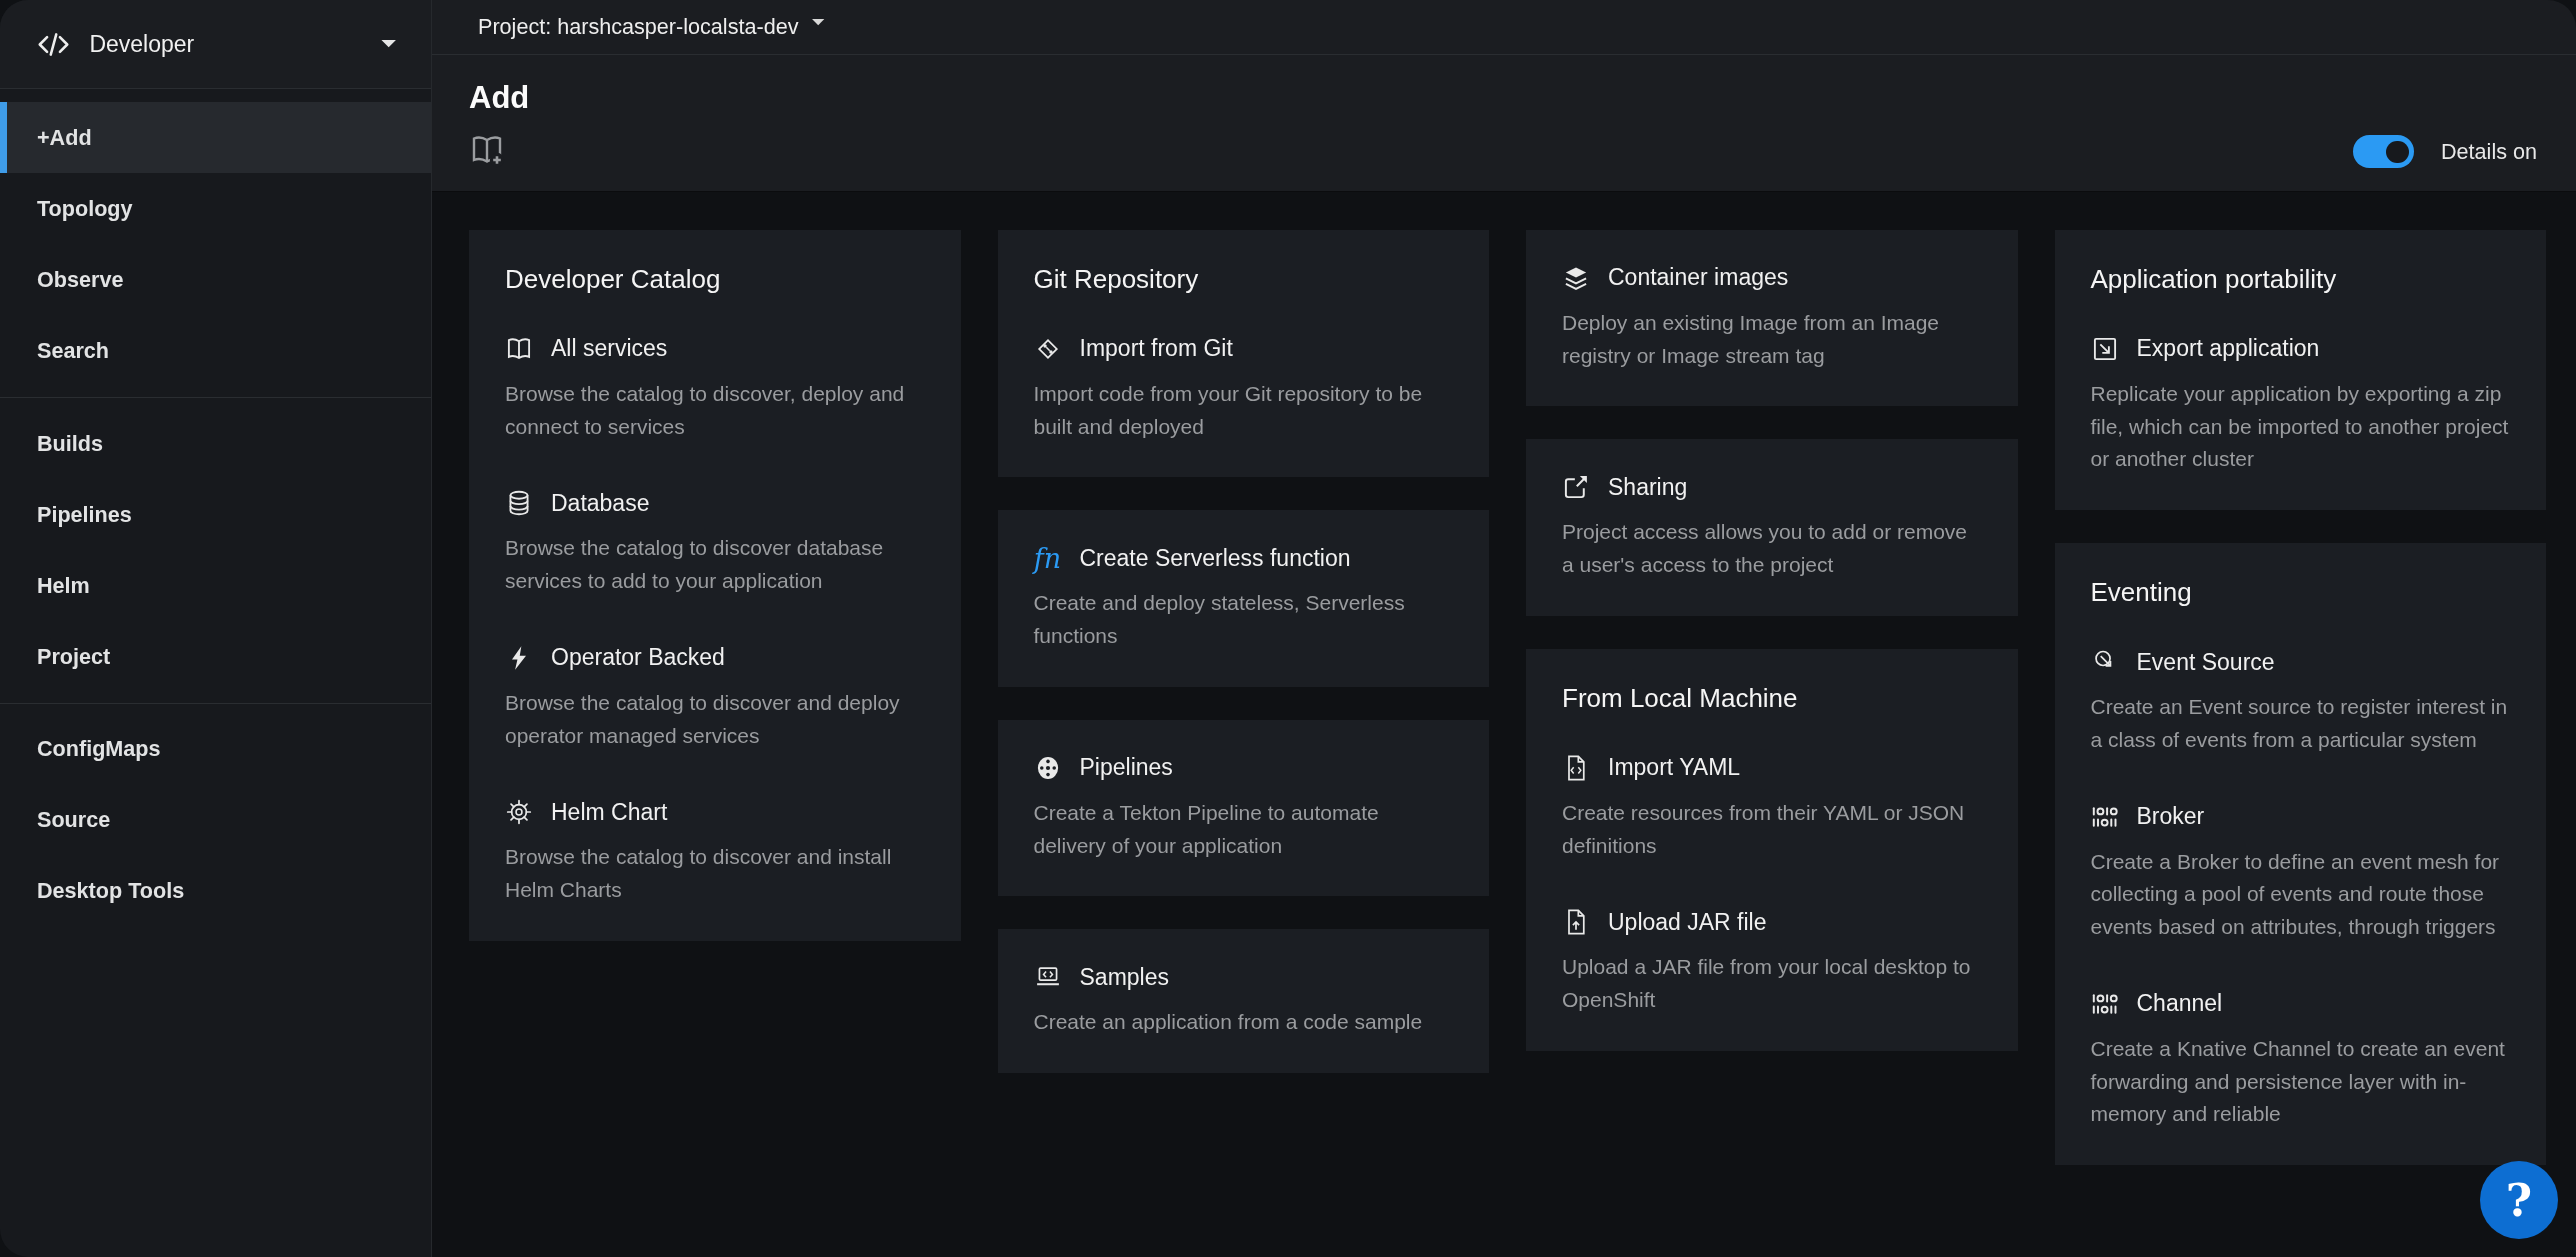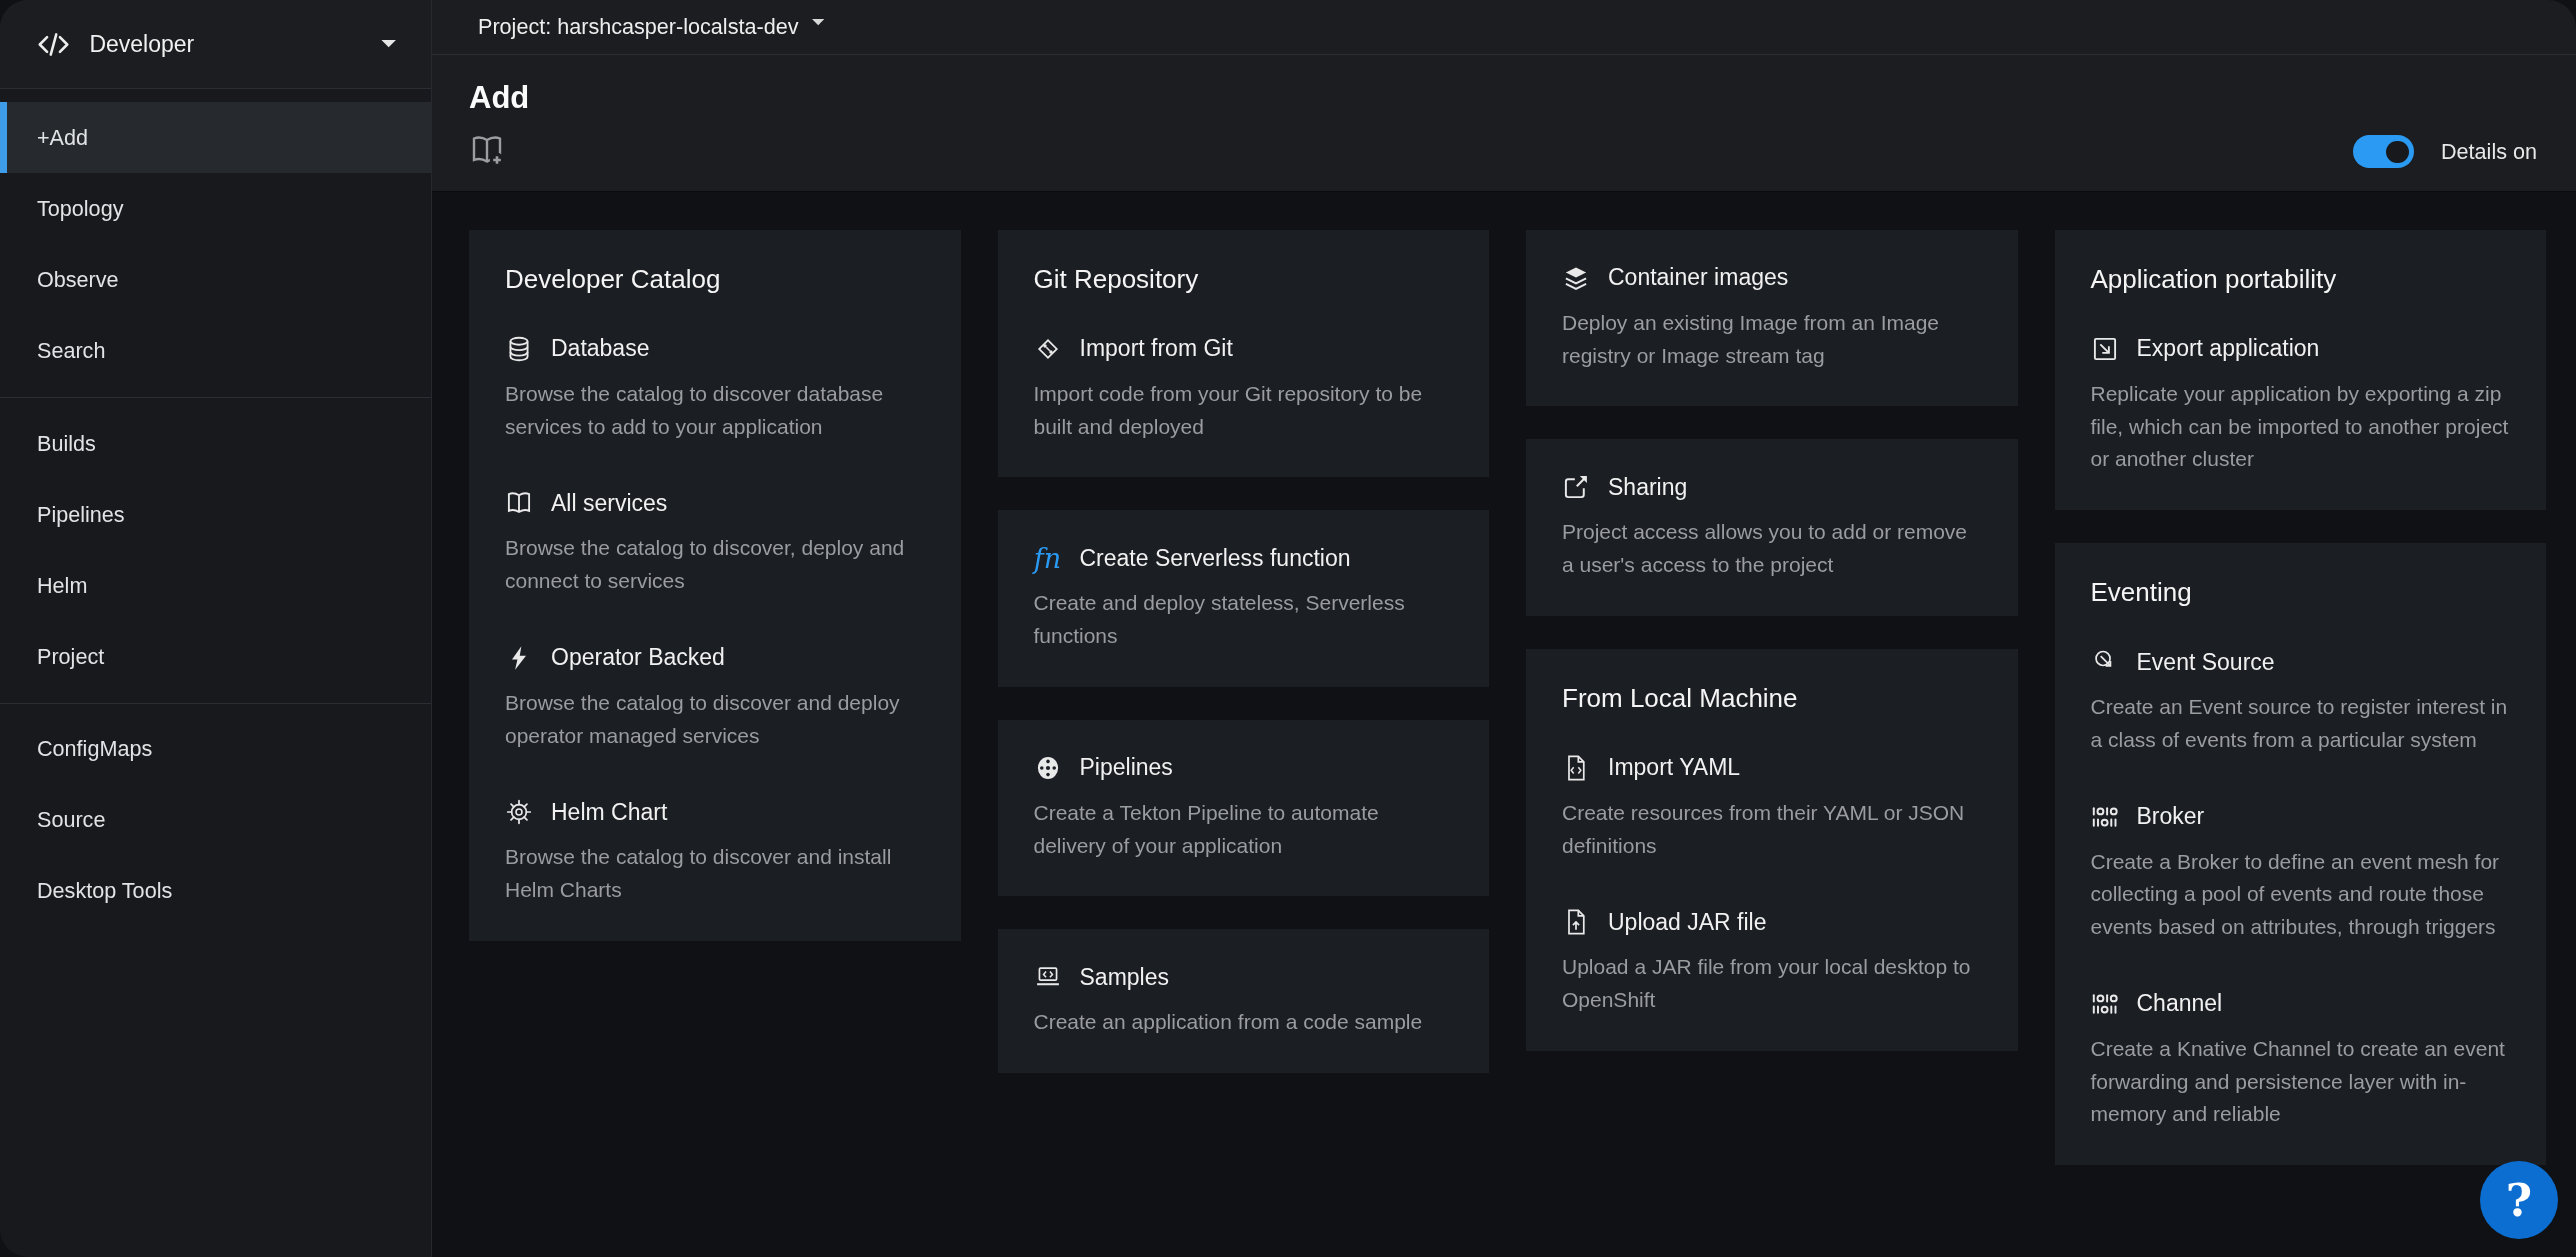--- a/index.html
+++ b/index.html
@@ -9,21 +9,21 @@
   
   .sidebar{width:431px;flex:none;background:#17191d;border-right:0.7px solid #26292d;display:flex;flex-direction:column;}
   .sidebar-header{height:88px;flex:none;background:#1b1d21;border-bottom:0.7px solid #2a2d31;display:flex;align-items:center;padding:0 33px 0 37px;cursor:pointer;}
   .persp-icon{width:33px;height:33px;color:#ededed;flex:none;}
   .persp-icon svg{width:100%;height:100%;}
   .persp-label{font-size:23px;margin-left:19.4px;color:#f1f1f1;}
   .caret{width:19.4px;height:19.4px;color:#e6e6e6;margin-left:auto;}
   .caret svg,.caret-sm svg{width:100%;height:100%;}
   .nav{padding-top:13.4px;}
   .nav-group+.nav-group{border-top:0.7px solid #2a2d31;margin-top:10.4px;padding-top:10.4px;}
-  .nav-item{height:71px;display:flex;align-items:center;padding-left:37px;font-size:21.6px;color:#e2e3e4;cursor:pointer;position:relative;}
+  .nav-item{height:71px;display:flex;align-items:center;padding-left:37px;font-size:21.6px;color:#e2e3e4;cursor:pointer;position:relative;font-weight:bold;}
   .nav-item.selected{background:#26292e;}
   .nav-item.selected::before{content:"";position:absolute;left:0;top:0;bottom:0;width:6.7px;background:#3f9ce8;}
 
   
   .main{flex:1;display:flex;flex-direction:column;min-width:0;}
   .topbar{height:54px;flex:none;background:#1b1d21;border-bottom:0.7px solid #2a2d31;display:flex;align-items:center;padding:0 30px 0 46px;}
   .project-selector{display:flex;gap:12px;cursor:pointer;}
   .project-label{font-size:21.6px;color:#eeeeee;}
   .caret-sm{width:16.4px;height:16.4px;color:#d8d8d8;}
 
@@ -145,39 +145,39 @@
 
     <div class="content">
       <div class="grid">
           <div class="col">
             <div class="card">
               <h2 class="card-title">Developer Catalog</h2>
               <div class="item">
                 <div class="item-row">
                   <span class="item-icon">
                     <svg viewBox="0 0 36 36">
+                      <path d="M18 8C14 5.5 8.5 5 5 6.5V28c3.5-1.5 9-1 13 1.5 4-2.5 9.5-3 13-1.5V6.5C27.5 5 22 5.5 18 8zm0 0v21.5" fill="none" stroke="currentColor" stroke-width="2.4"></path>
+                    </svg>
+                  </span>
+                  <span class="item-title">All services</span>
+                </div>
+                <p class="item-desc">Browse the catalog to discover, deploy and connect to services</p>
+              </div>
+              <div class="item">
+                <div class="item-row">
+                  <span class="item-icon">
+                    <svg viewBox="0 0 36 36">
                       <ellipse cx="18" cy="8" rx="11" ry="4.5" fill="none" stroke="currentColor" stroke-width="2.4"></ellipse>
                       <path d="M7 8v20c0 2.5 4.9 4.5 11 4.5s11-2 11-4.5V8" fill="none" stroke="currentColor" stroke-width="2.4"></path>
                       <path d="M7 15c0 2.5 4.9 4.5 11 4.5s11-2 11-4.5M7 22c0 2.5 4.9 4.5 11 4.5s11-2 11-4.5" fill="none" stroke="currentColor" stroke-width="2.4"></path>
                     </svg>
                   </span>
                   <span class="item-title">Database</span>
                 </div>
                 <p class="item-desc">Browse the catalog to discover database services to add to your application</p>
-              </div>
-              <div class="item">
-                <div class="item-row">
-                  <span class="item-icon">
-                    <svg viewBox="0 0 36 36">
-                      <path d="M18 8C14 5.5 8.5 5 5 6.5V28c3.5-1.5 9-1 13 1.5 4-2.5 9.5-3 13-1.5V6.5C27.5 5 22 5.5 18 8zm0 0v21.5" fill="none" stroke="currentColor" stroke-width="2.4"></path>
-                    </svg>
-                  </span>
-                  <span class="item-title">All services</span>
-                </div>
-                <p class="item-desc">Browse the catalog to discover, deploy and connect to services</p>
               </div>
               <div class="item">
                 <div class="item-row">
                   <span class="item-icon">
                     <svg viewBox="0 0 36 36">
                       <path d="M21 3L9 20h7l-3 13 14-18h-8z" fill="currentColor"></path>
                     </svg>
                   </span>
                   <span class="item-title">Operator Backed</span>
                 </div>

